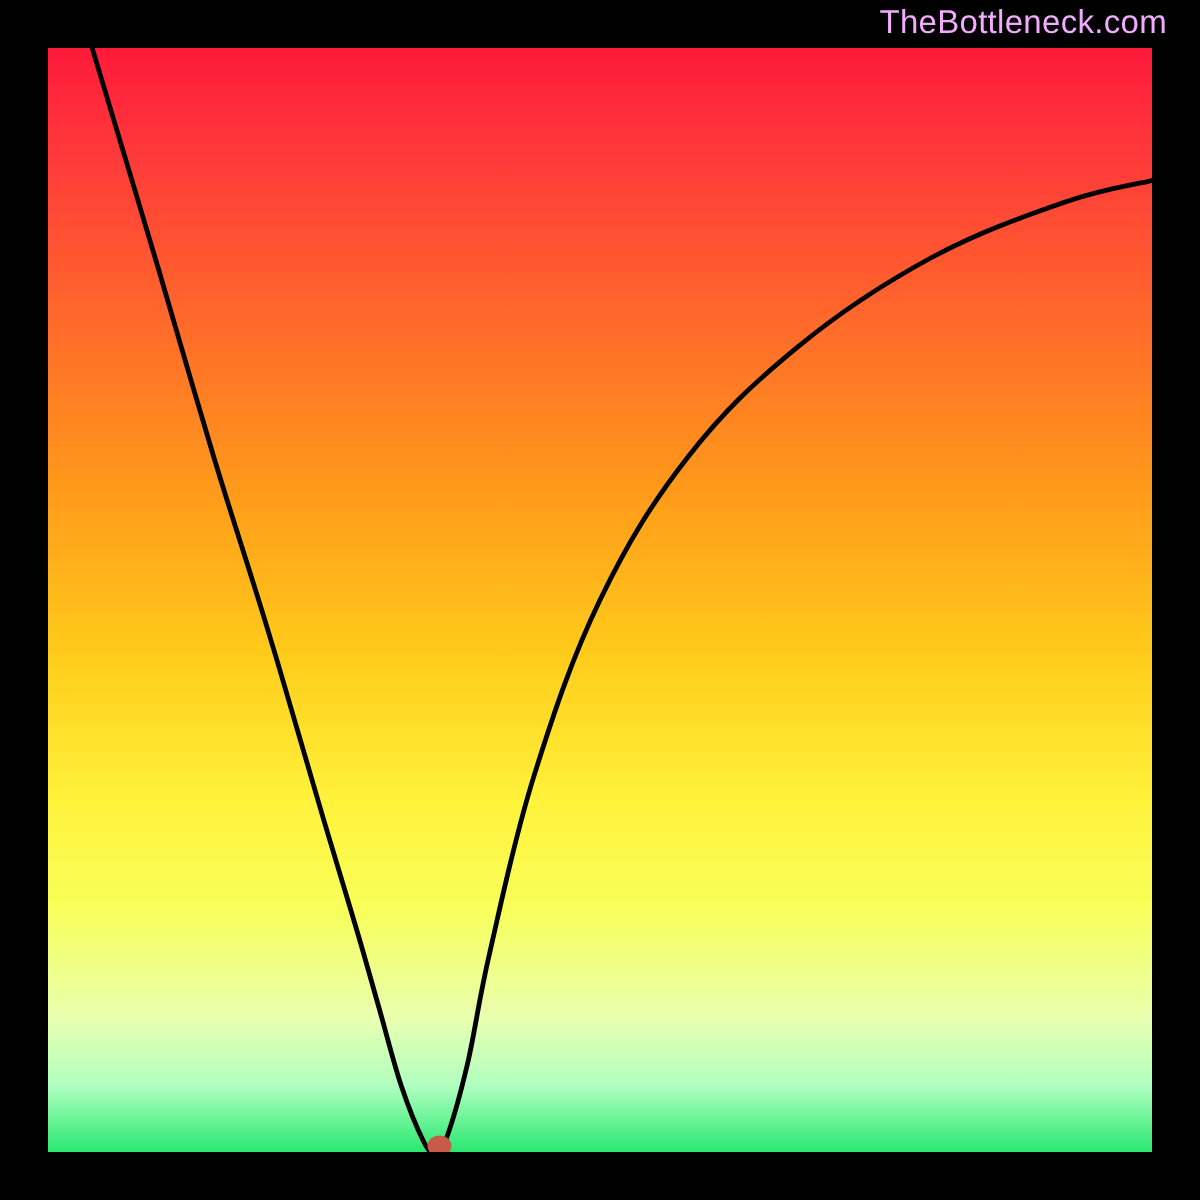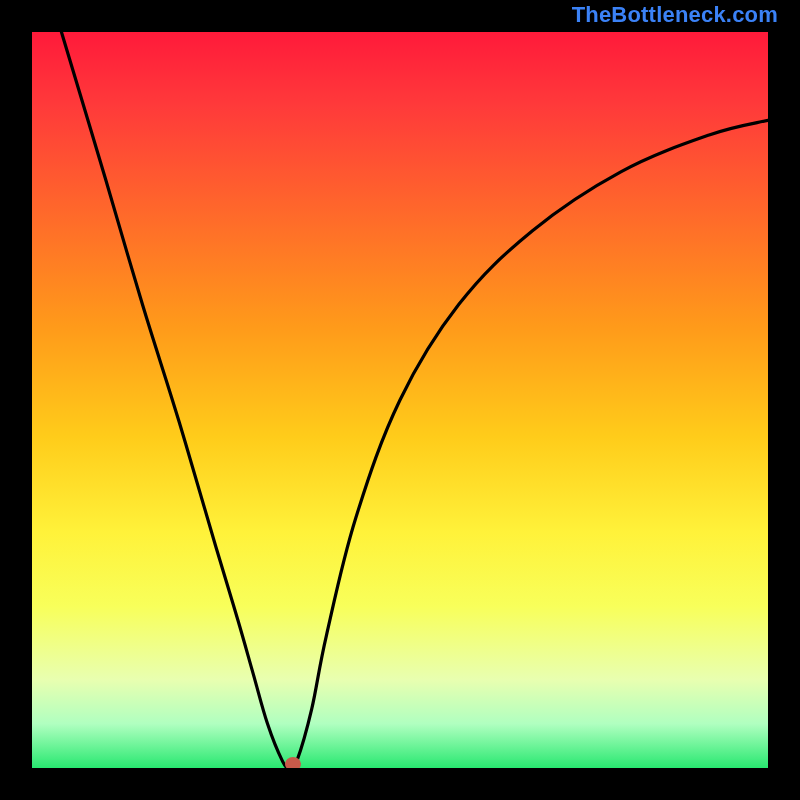--- a/index.html
+++ b/index.html
@@ -9,22 +9,22 @@
     width: 800px;
     height: 800px;
     background: #000;
   }
   .watermark {
     position: absolute;
     top: 2px;
     right: 22px;
     font-family: Arial, Helvetica, sans-serif;
     font-size: 22px;
-    font-weight: bold;
-    color: #3b82f6;
+    font-weight: normal;
+    color: #f0abfc;
     letter-spacing: 0.2px;
     z-index: 10;
   }
   .plot-area {
     position: absolute;
     left: 32px;
     top: 32px;
     width: 736px;
     height: 736px;
     overflow: hidden;

